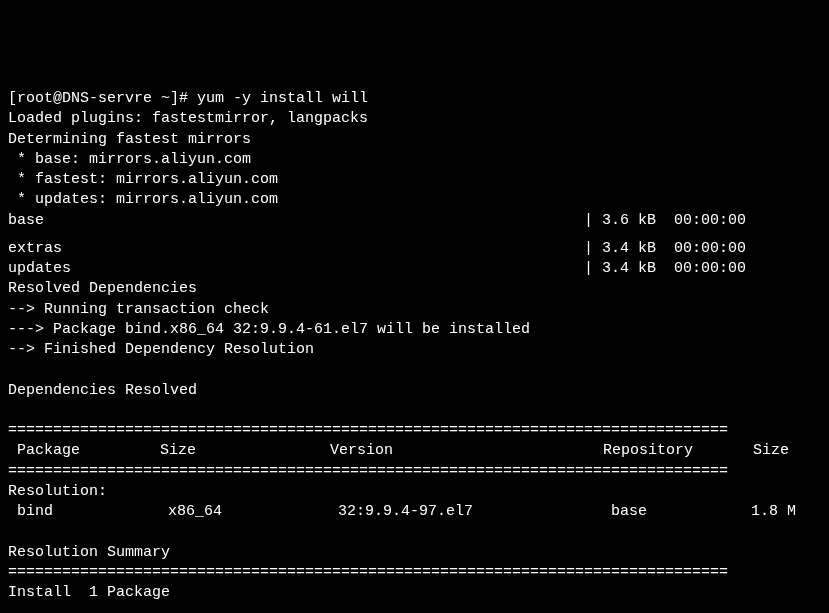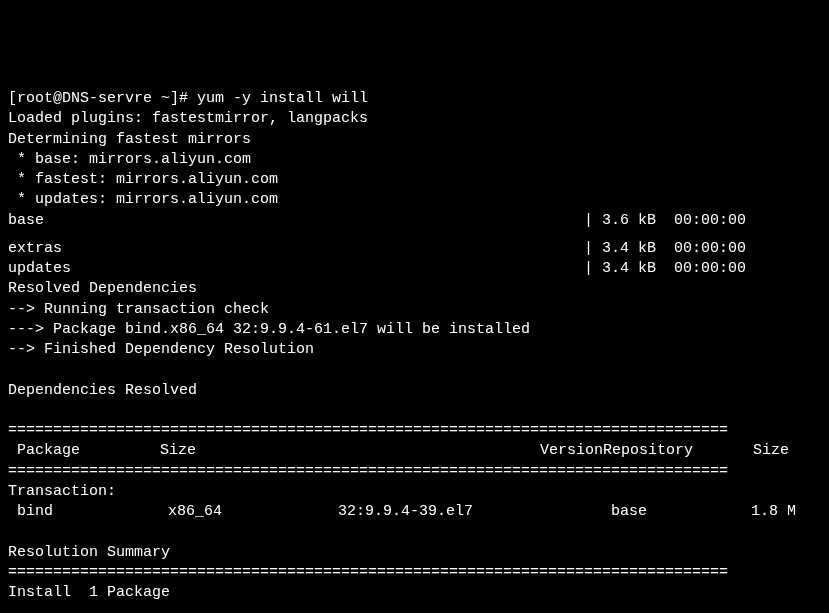--- a/index.html
+++ b/index.html
@@ -31,24 +31,24 @@
 <span><span style="display:inline-block;width:576px;margin-top:8px;">extras</span>| <span>3.4 kB</span>  <span>00:00:00</span></span>
 <span><span style="display:inline-block;width:576px;">updates</span>| <span>3.4 kB</span>  <span>00:00:00</span></span>
 <span>Resolved Dependencies</span>
 <span>--&gt; Running transaction check</span>
 <span>---&gt; Package bind.x86_64 32:9.9.4-61.el7 will be installed</span>
 <span>--&gt; Finished Dependency Resolution</span>
 
 <span>Dependencies Resolved</span>
 
 <span>================================================================================</span>
-<span><span style="display:inline-block;width:152px;"> Package</span><span style="display:inline-block;width:170px;">Size</span><span style="display:inline-block;width:273px;text-align:right;">Version</span><span style="display:inline-block;width:150px;">Repository</span><span>Size</span></span>
+<span><span style="display:inline-block;width:152px;"> Package</span><span style="display:inline-block;width:170px;">Size</span><span style="display:inline-block;width:273px;">Version</span><span style="display:inline-block;width:150px;">Repository</span><span>Size</span></span>
 <span>================================================================================</span>
-<span>Transaction:</span>
-<span><span style="display:inline-block;width:152px;"> bind</span><span style="display:inline-block;width:170px;margin-left:8px;">x86_64</span><span style="display:inline-block;width:273px;">32:9.9.4-39.el7</span><span style="display:inline-block;width:140px;">base</span><span>1.8 M</span></span>
+<span>Resolution:</span>
+<span><span style="display:inline-block;width:152px;"> bind</span><span style="display:inline-block;width:170px;margin-left:8px;">x86_64</span><span style="display:inline-block;width:273px;">32:9.9.4-97.el7</span><span style="display:inline-block;width:140px;">base</span><span>1.8 M</span></span>
 
 <span>Resolution Summary</span>
 <span>================================================================================</span>
 <span>Install  1 Package</span>
 
 
 
 
 </div>
 

